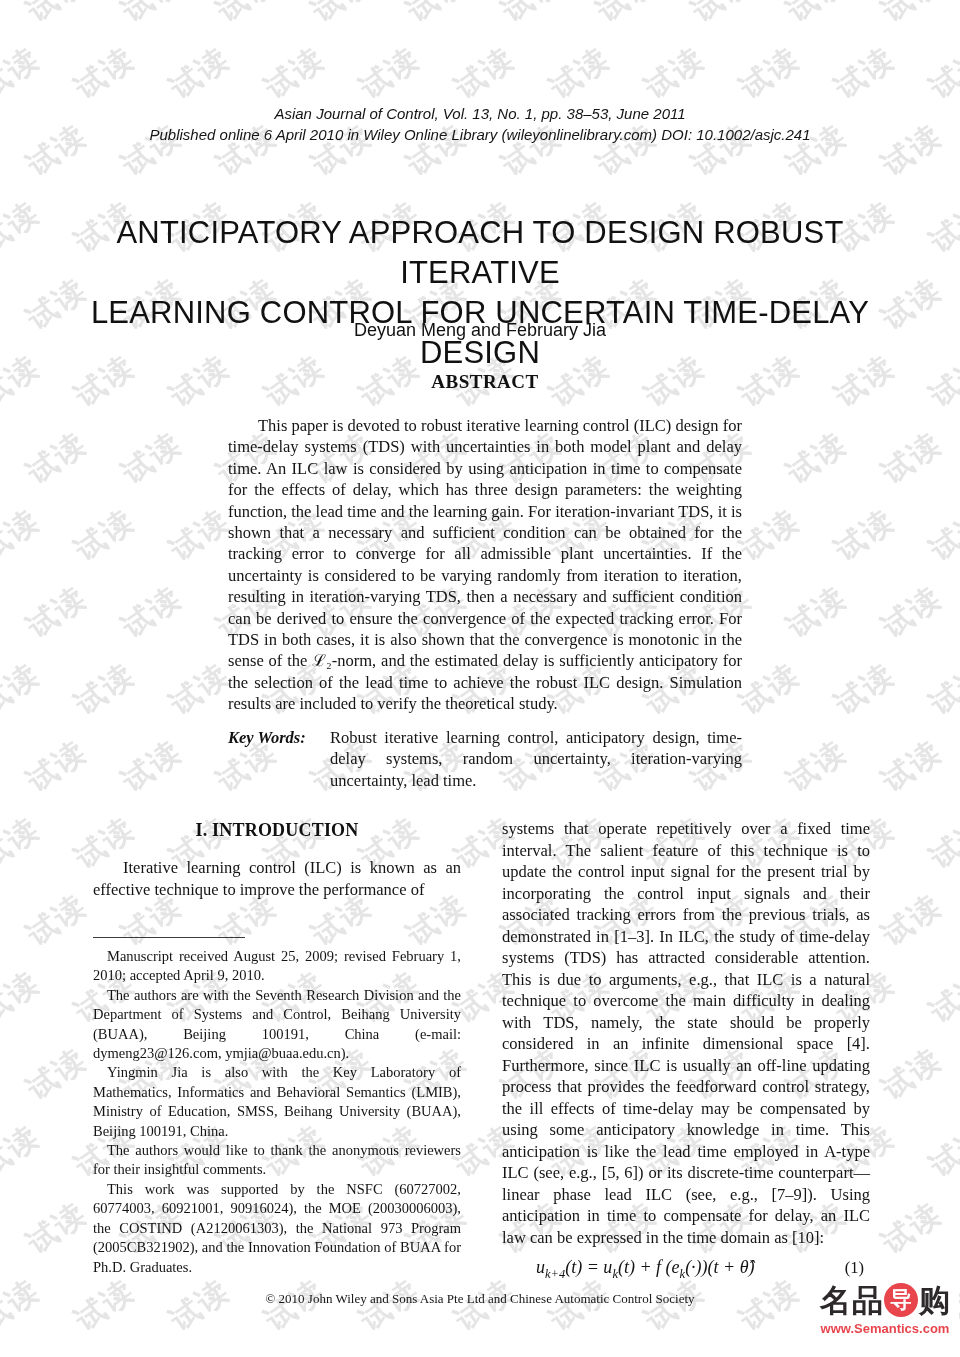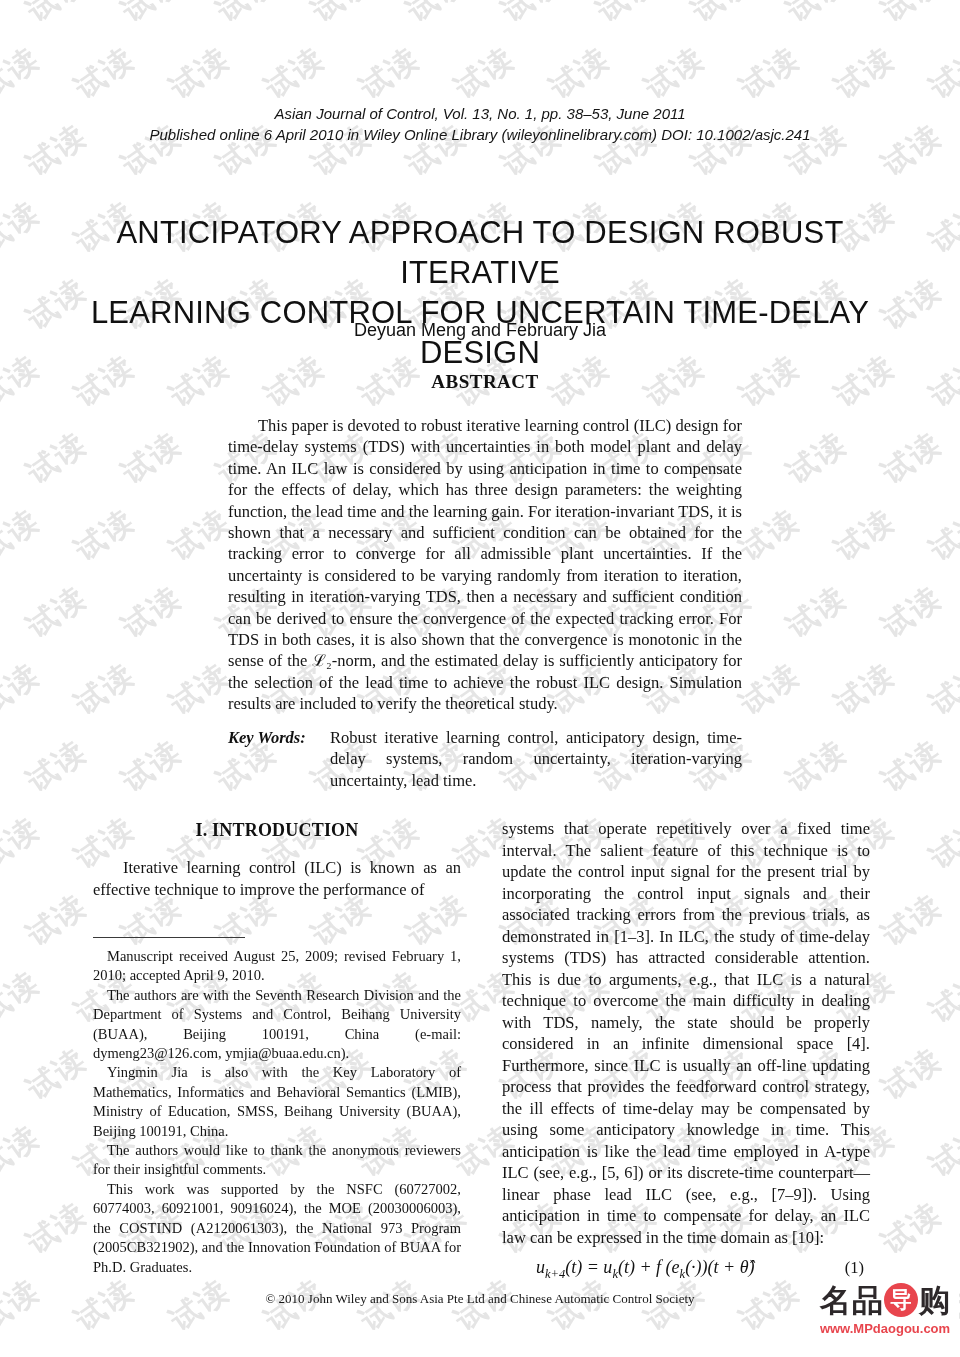--- a/index.html
+++ b/index.html
@@ -350,16 +350,16 @@
 
   <div class="logo">
     <div class="logo-row">
       <span class="lg-char" style="color: rgb(45, 40, 42);">名</span>
       <span class="lg-char" style="color: rgb(45, 40, 42);">品</span>
       <span class="lg-circle" style="background: rgb(232, 69, 77);">
           <span>导</span>
         </span>
       <span class="lg-char" style="color: rgb(45, 40, 42);">购</span>
     </div>
-    <div class="logo-url" style="color: rgb(232, 69, 77);">www.MPdaogou.com</div>
+    <div class="logo-url" style="color: rgb(232, 69, 77);">www.Semantics.com</div>
   </div>
 
 </div>
 
 </body></html>

